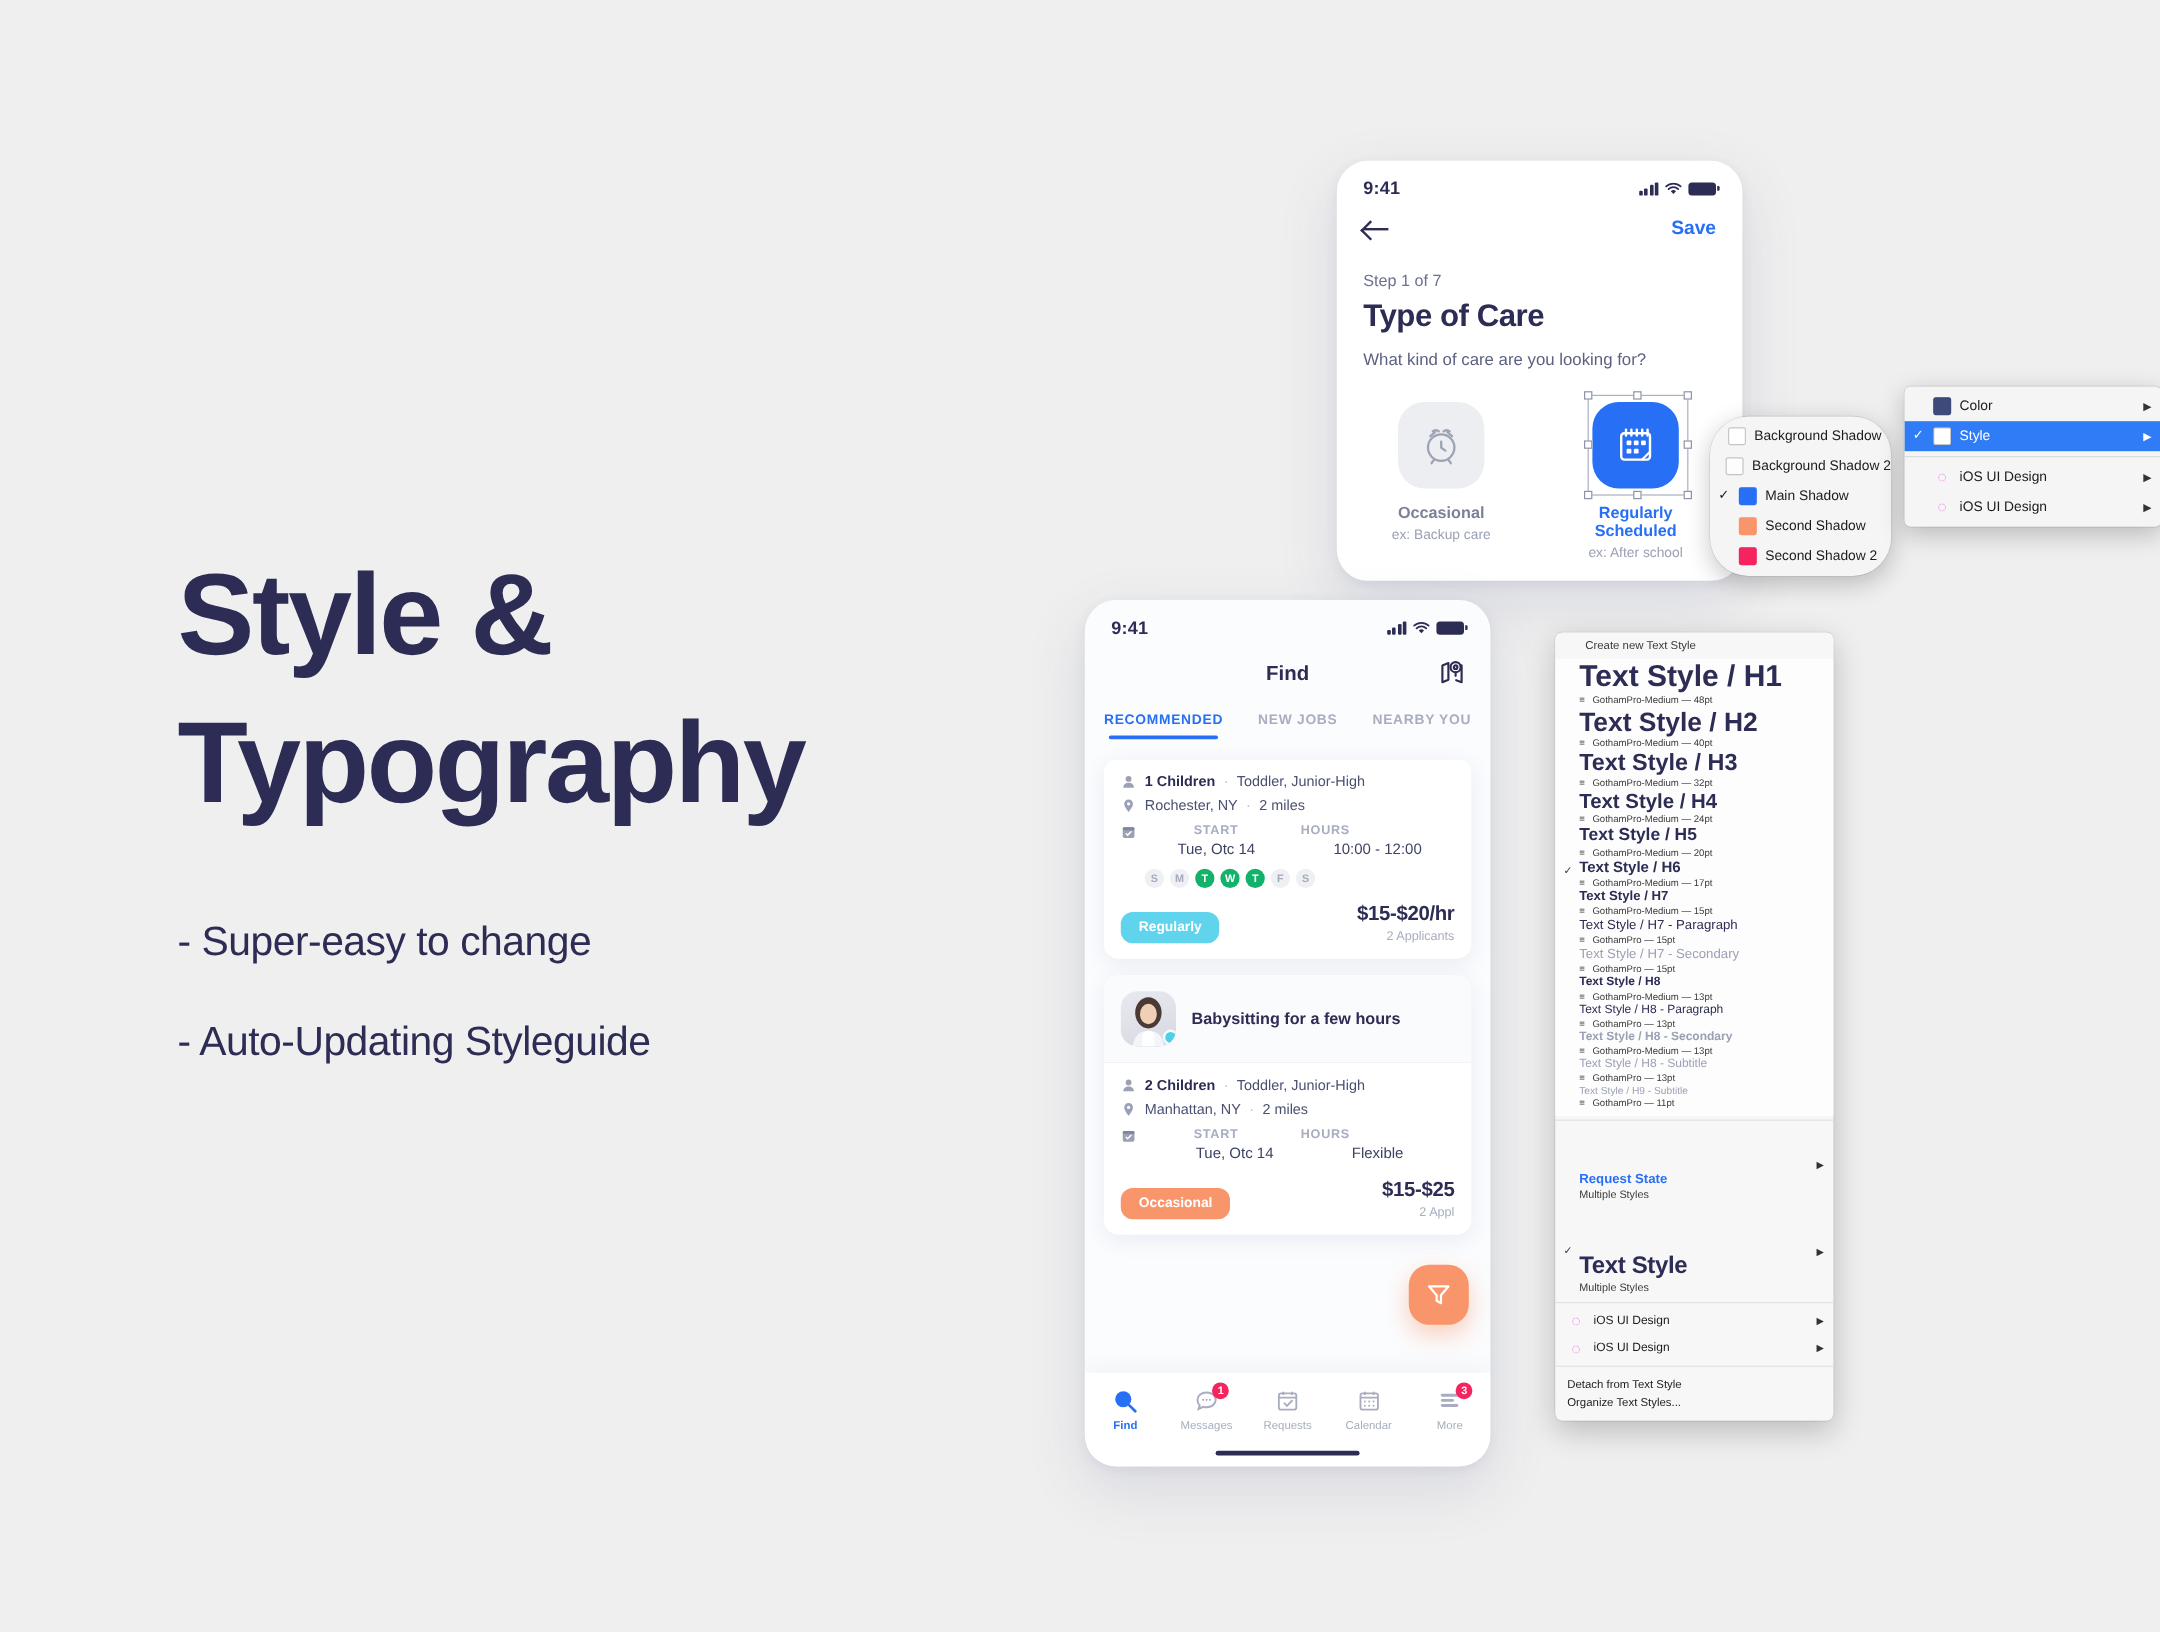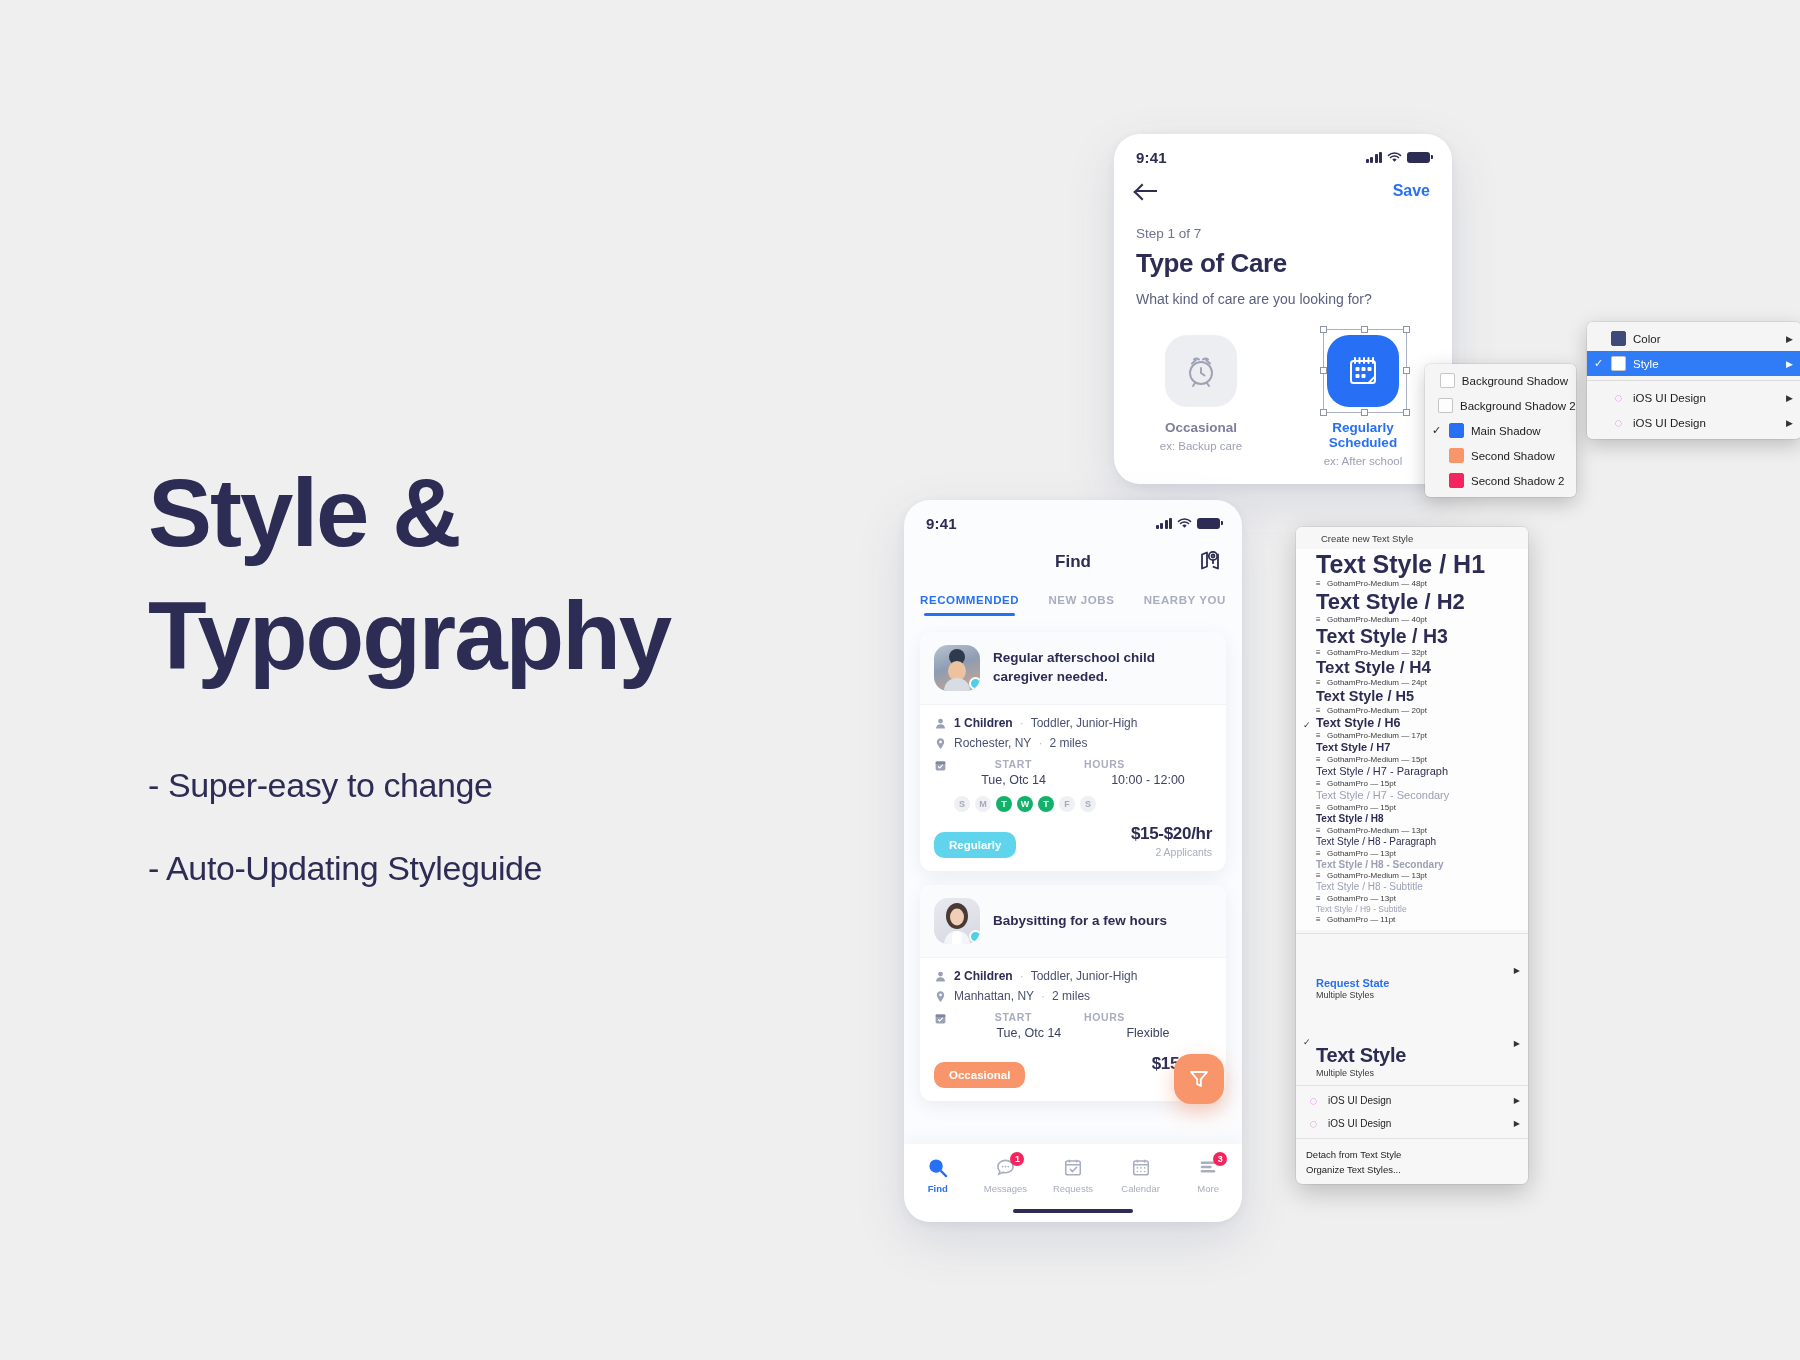--- a/index.html
+++ b/index.html
@@ -88,21 +88,21 @@
   .sel-box span.tr{right:-4px;top:-4px} .sel-box span.ml{left:-4px;top:50%;margin-top:-4px}
   .sel-box span.mr{right:-4px;top:50%;margin-top:-4px} .sel-box span.bl{left:-4px;bottom:-4px}
   .sel-box span.bc{left:50%;margin-left:-4px;bottom:-4px} .sel-box span.br{right:-4px;bottom:-4px}
 
   
   .ctxmenu {
     position:absolute; background:#f5f5f5; border-radius:5px;
     box-shadow: 0 6px 20px rgba(0,0,0,.22), 0 0 0 .5px rgba(0,0,0,.12);
     font-size: 11.5px; color:#1c1c1e; padding: 4px 0; overflow:hidden;
   }
-  #menu-shadows { left: 1425px; top: 364px; width: 151px; }
+  #menu-shadows { left: 1425px; top: 347px; width: 151px; border-radius: 32px; }
   #menu-style   { left: 1587px; top: 322px; width: 214px; }
   .ctxrow {
     display:flex; align-items:center; height: 25px; padding: 0 8px 0 6px; gap: 7px;
     white-space: nowrap;
   }
   .ctxrow.sel { background:#2f7cf6; color:#fff; }
   .ctx-check { width: 11px; font-size: 11px; line-height: 1; text-align:center; }
   .ctx-swatch { width: 15px; height: 15px; border-radius: 2px; border: .5px solid rgba(0,0,0,.22); flex: none; }
   .ctx-label { flex: 1; }
   .ctx-arrow { font-size: 9px; color: #333; }
@@ -396,31 +396,20 @@
 
     <div class="find-tabs">
       <div class="find-tab active">RECOMMENDED</div>
       <div class="find-tab">NEW JOBS</div>
       <div class="find-tab">NEARBY YOU</div>
     </div>
 
     <div class="find-body">
 
       <div class="job-card">
-        <div class="job-head">
-          <div class="avatar" style="background:linear-gradient(160deg,#b9c4d2 0%,#8e9cb2 45%,#cfa98d 100%)">
-            <svg width="46" height="46" viewBox="0 0 46 46">
-              <circle cx="23" cy="12" r="8" fill="#2e3a4d"></circle>
-              <ellipse cx="23" cy="26" rx="9" ry="10" fill="#eec29f"></ellipse>
-              <path d="M10 46c0-8 6-13 13-13s13 5 13 13Z" fill="#d8dde5"></path>
-            </svg>
-            <span class="dot"></span>
-          </div>
-          <div class="job-title">Regular afterschool child caregiver needed.</div>
-        </div>
         <div class="job-body">
           <div class="meta-row">
             <svg class="mini-ico" viewBox="0 0 16 16">
               <circle cx="8" cy="5" r="3" fill="#9ba0b5"></circle>
                 <path d="M2.5 14c0-3 2.5-5 5.5-5s5.5 2 5.5 5Z" fill="#9ba0b5"></path>
             </svg>
             <span class="strong">1 Children</span>
             <span class="dotsep">·</span>
             <span>Toddler, Junior-High</span>
           </div>

